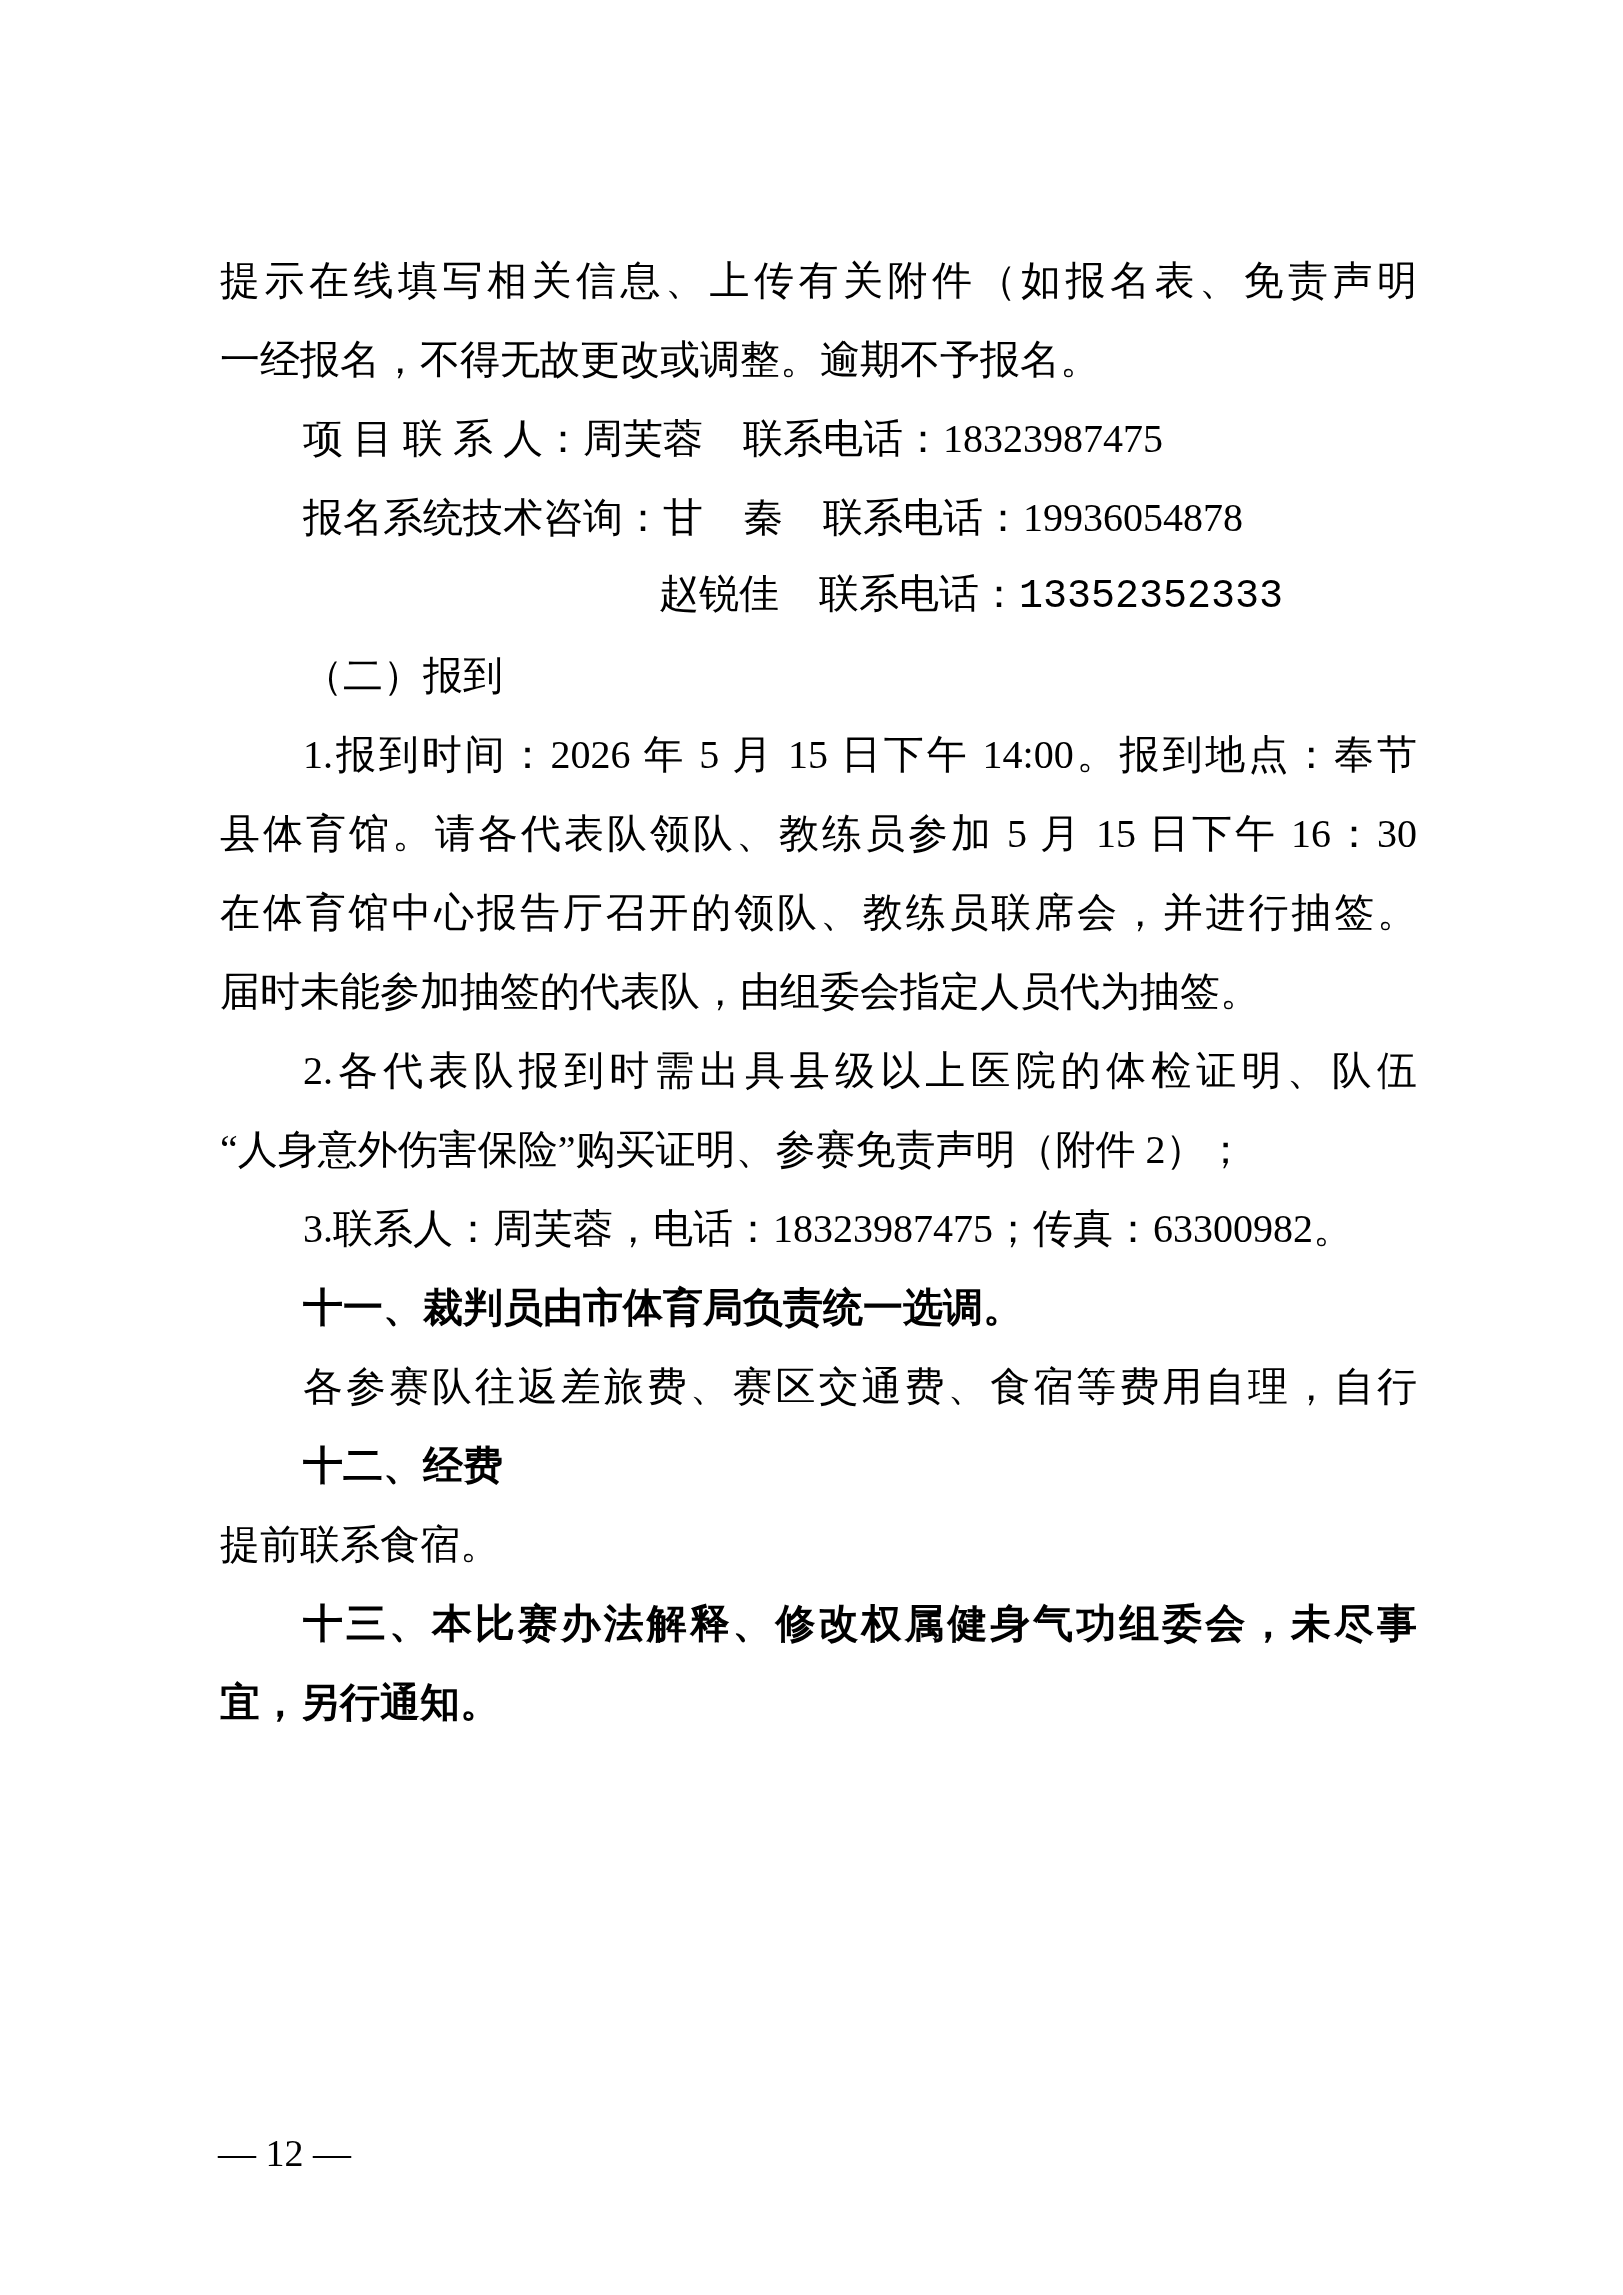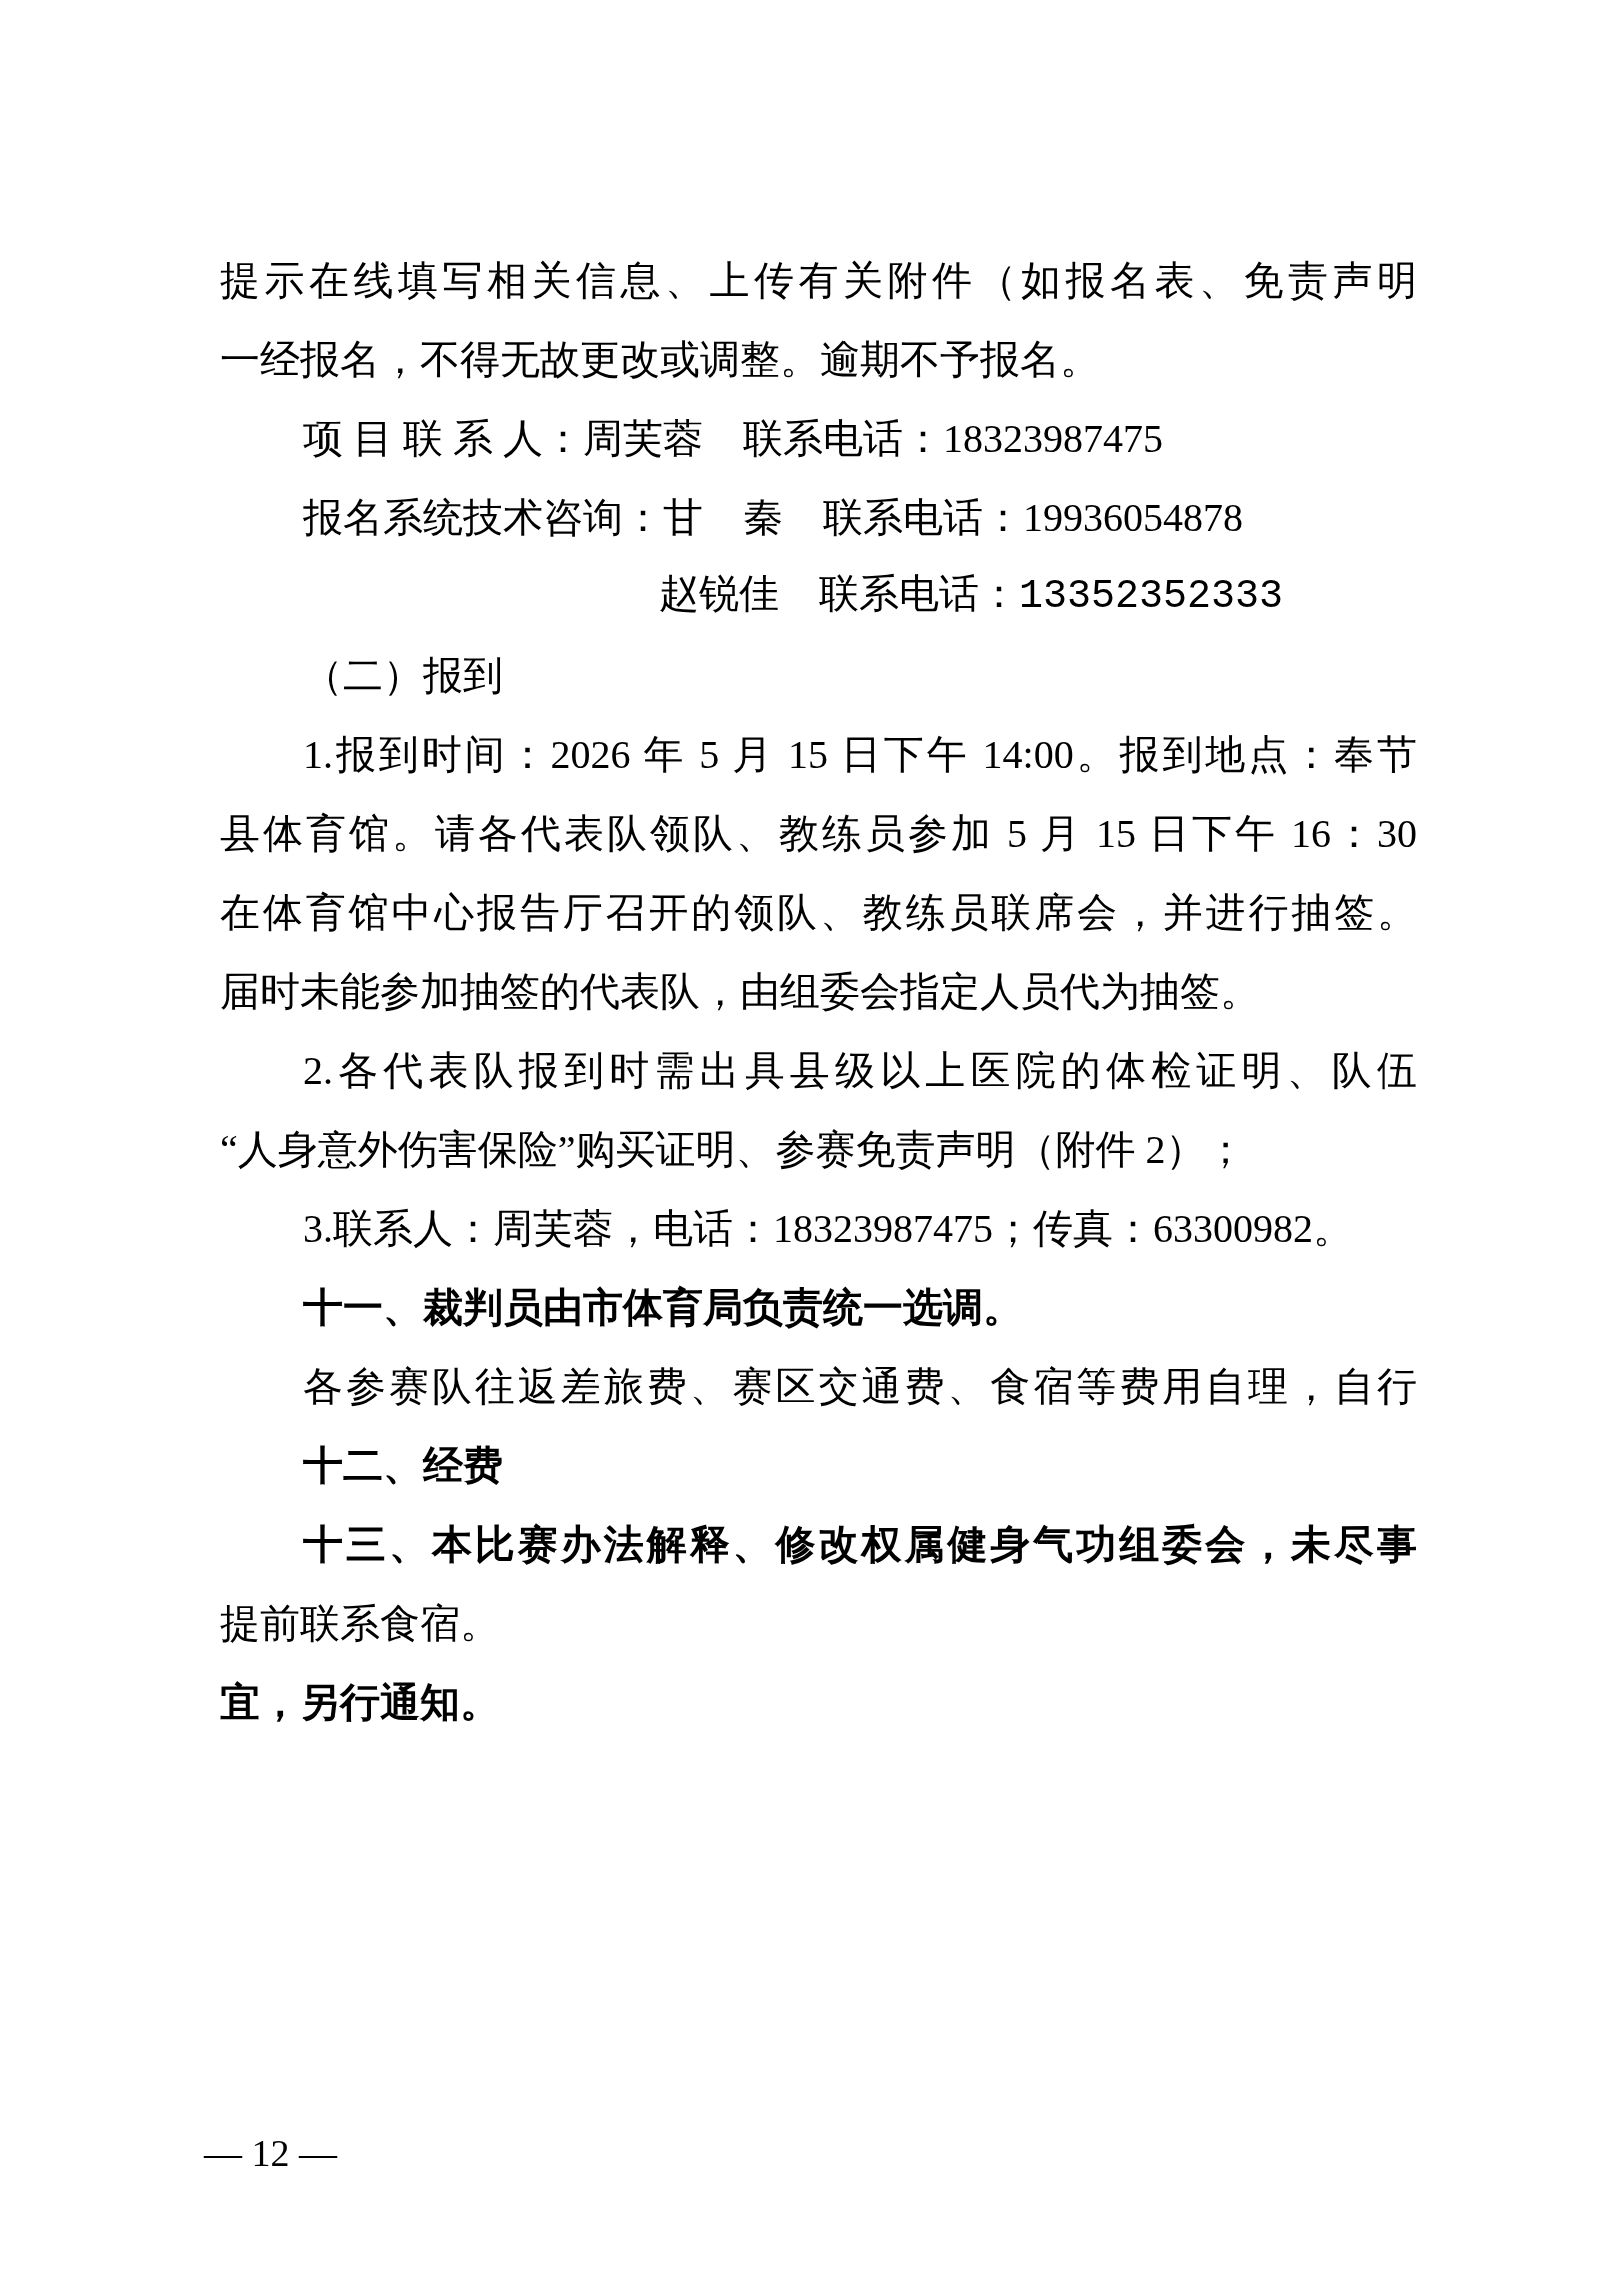--- a/index.html
+++ b/index.html
@@ -44,21 +44,21 @@
     font-weight: bold;
     font-size: 40px;
   }
   
   .kai {
     font-family: "Liberation Serif", serif;
     font-weight: normal;
   }
   .footer {
     position: absolute;
-    left: 204px;
+    left: 218px;
     top: 2133px;
     font-size: 38px;
     line-height: 41px;
     font-family: "Liberation Serif", serif;
     color: #000000;
   }
 </style>
 </head>
 <body>
 
@@ -74,21 +74,21 @@
     <div class="line jfull indent2">1.报到时间：2026 年 5 月 15 日下午 14:00。报到地点：奉节</div>
     <div class="line jfull">县体育馆。请各代表队领队、教练员参加 5 月 15 日下午 16：30</div>
     <div class="line jfull">在体育馆中心报告厅召开的领队、教练员联席会，并进行抽签。</div>
     <div class="line">届时未能参加抽签的代表队，由组委会指定人员代为抽签。</div>
     <div class="line jfull indent2">2.各代表队报到时需出具县级以上医院的体检证明、队伍</div>
     <div class="line">“人身意外伤害保险”购买证明、参赛免责声明（附件 2）；</div>
     <div class="line indent2">3.联系人：周芙蓉，电话：18323987475；传真：63300982。</div>
     <div class="line indent2 hei">十一、裁判员由市体育局负责统一选调。</div>
     <div class="line jfull indent2">各参赛队往返差旅费、赛区交通费、食宿等费用自理，自行</div>
     <div class="line indent2 hei">十二、经费</div>
+    <div class="line">提前联系食宿。</div>
     <div class="line jfull indent2 hei">十三、本比赛办法解释、修改权属健身气功组委会，未尽事</div>
-    <div class="line">提前联系食宿。</div>
     <div class="line hei">宜，另行通知。</div>
   </div>
 
   <div class="footer">— 12 —</div>
 
 </div>
 
 
 </body></html>

